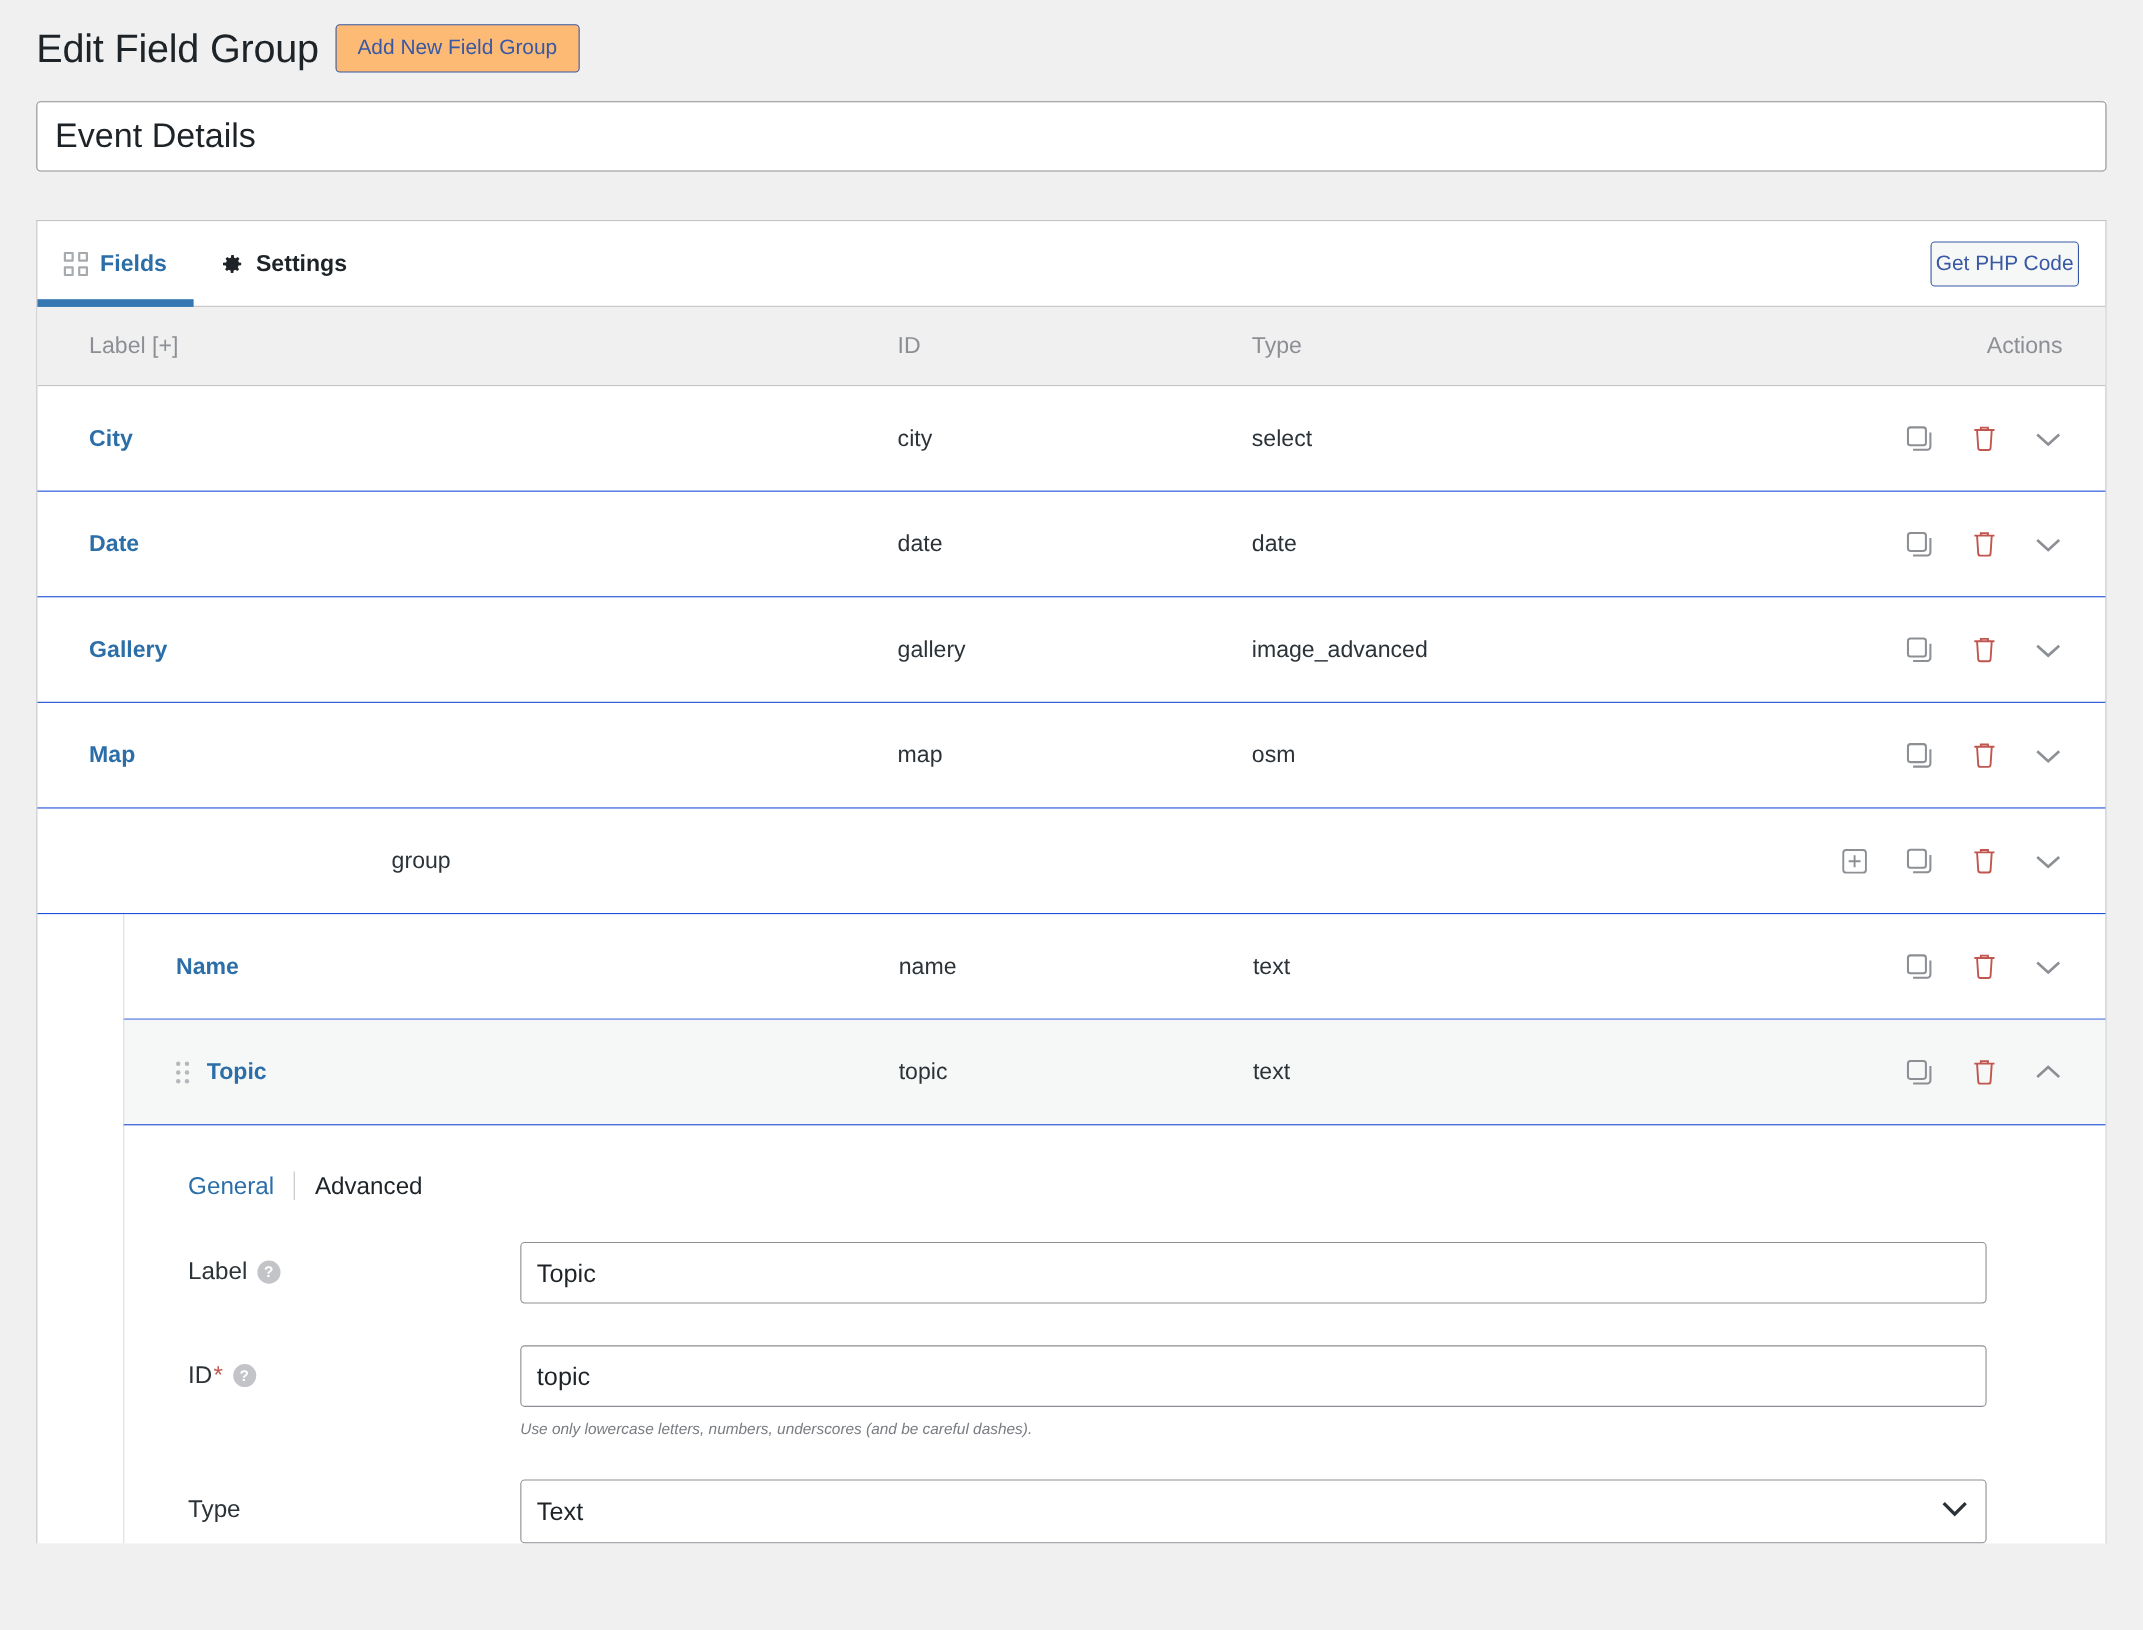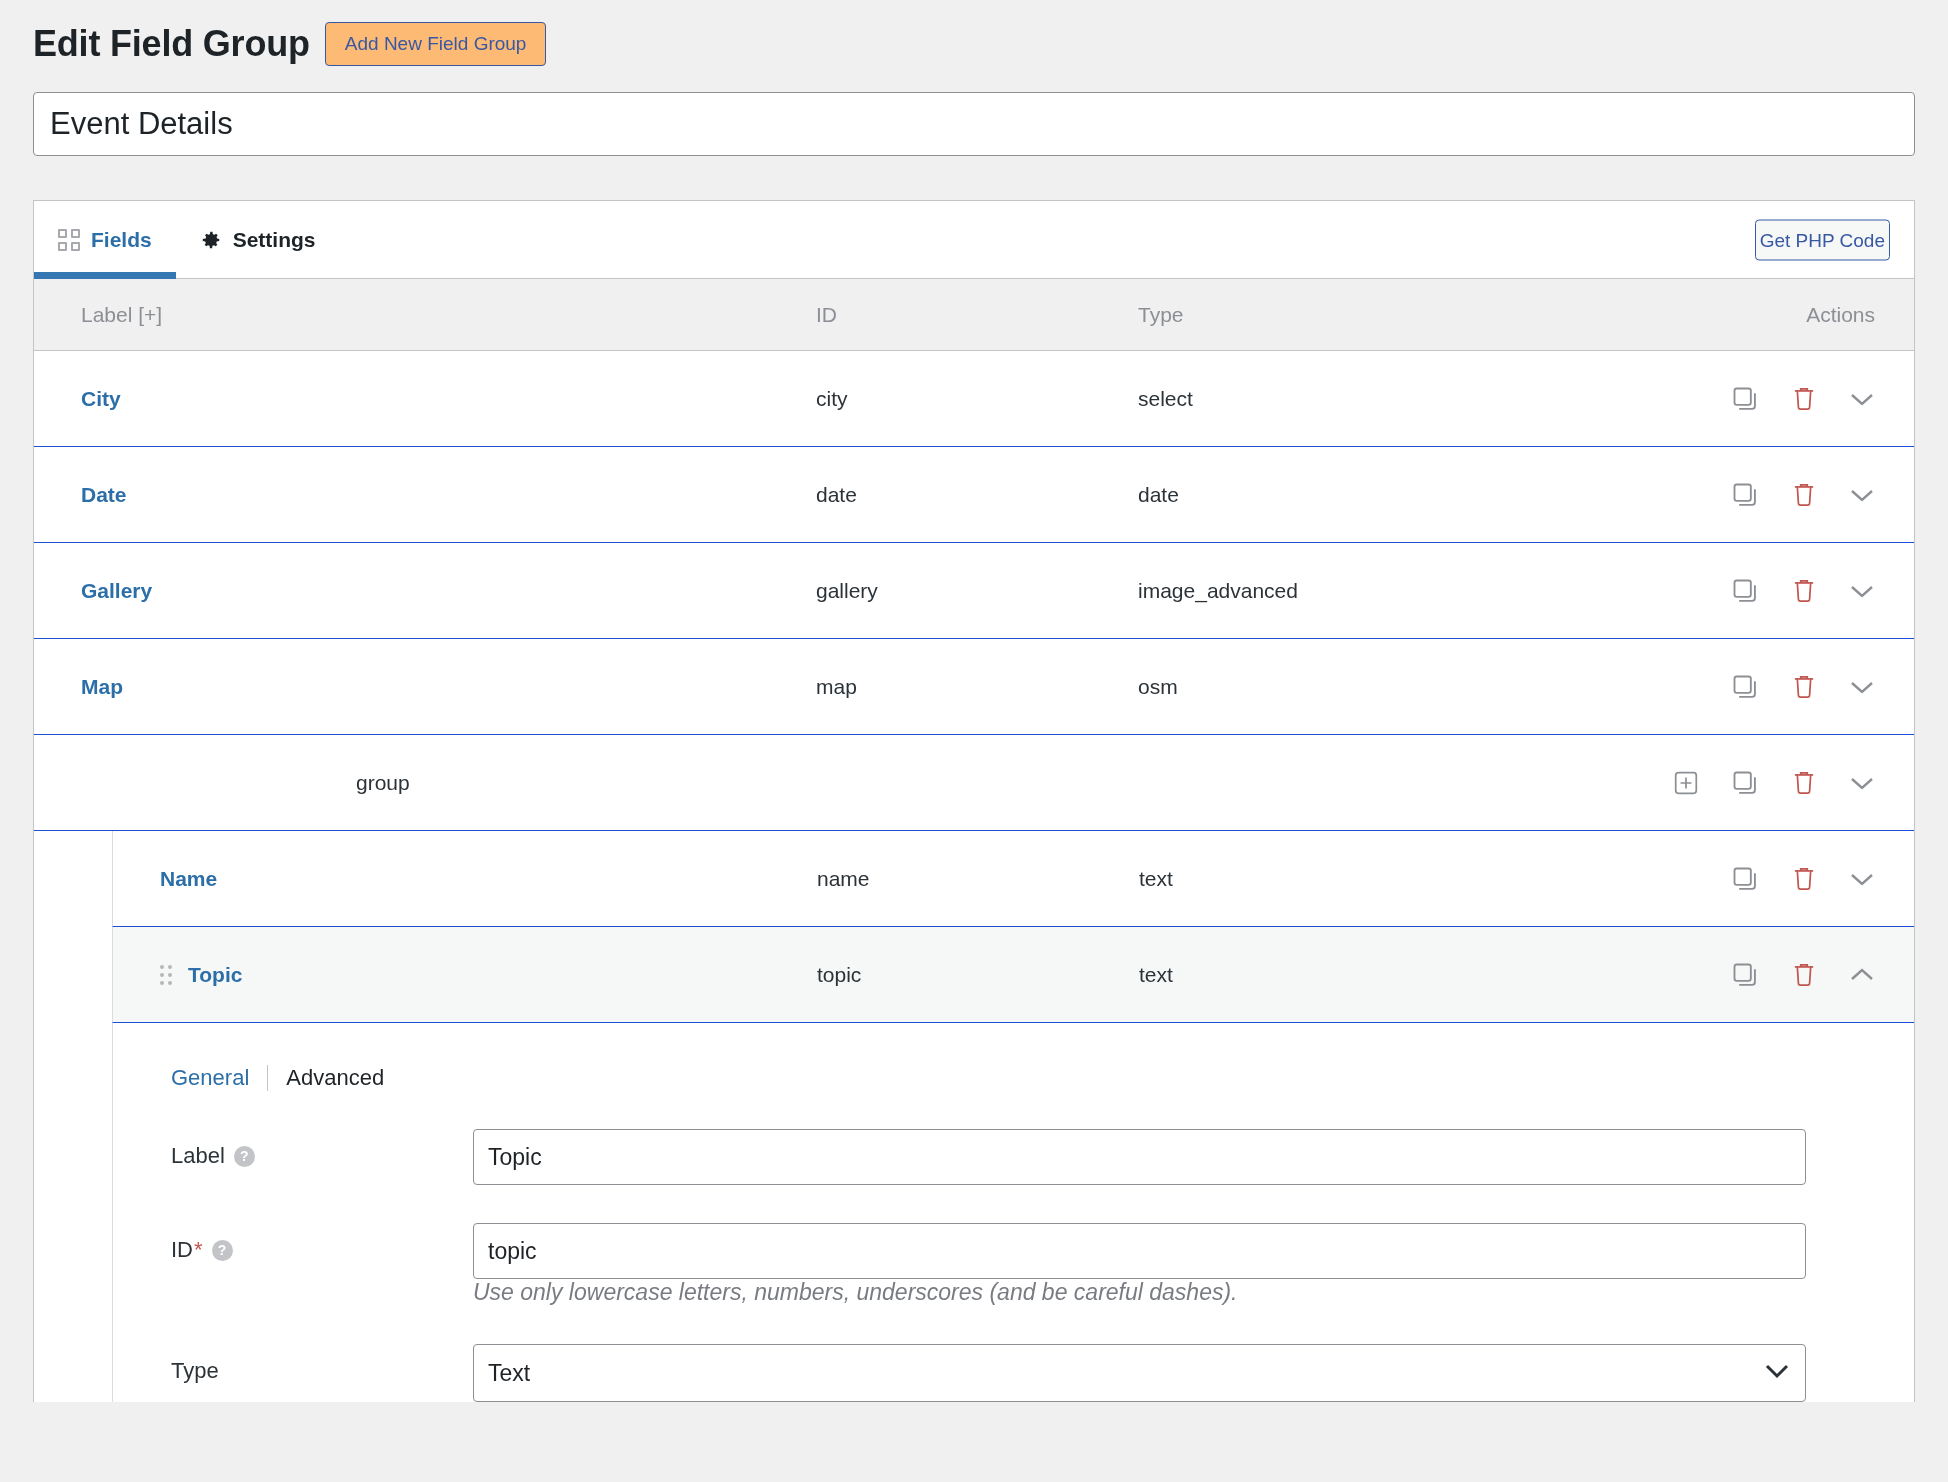--- a/index.html
+++ b/index.html
@@ -8,21 +8,21 @@
     width: 1948px; height: 1482px;
     background: #f0f0f1;
     font-family: "Liberation Sans", sans-serif;
     -webkit-font-smoothing: antialiased;
   }
   .page { width: 1948px; height: 1482px; overflow: hidden; position: relative; }
 
   
   .hdr { display: flex; align-items: center; padding: 22px 0 0 33px; }
   .hdr-title {
-    font-size: 36px; font-weight: 700; color: #1d2327;
+    font-size: 36px; font-weight: 400; color: #1d2327;
     line-height: 1; letter-spacing: -0.2px; white-space: nowrap;
   }
   .btn-add {
     margin-left: 15px;
     font-size: 19px; color: #3858a4;
     background: #fdba74;
     border: 1px solid #3858a4;
     border-radius: 4px;
     padding: 11px 19px 12px 19px;
     line-height: 1; cursor: pointer; white-space: nowrap;
@@ -135,21 +135,21 @@
     font-size: 14px; font-weight: bold; margin-left: 9px;
     cursor: pointer; line-height: 1;
   }
   .fctrl { flex: 1 1 auto; padding-right: 108px; }
   .inp {
     width: 100%; height: 56px;
     border: 1px solid #8c8f94; border-radius: 4px; background: #fff;
     font-size: 23px; color: #1d2327; padding: 0 14px;
     font-family: "Liberation Sans", sans-serif; outline: none;
   }
-  .hint { font-size: 23px; color: #787c82; font-style: italic; }
+  .hint { font-size: 14px; color: #787c82; font-style: italic; margin-top: 12px; }
   .sel-wrap { position: relative; }
   .sel {
     width: 100%; height: 58px;
     border: 1px solid #8c8f94; border-radius: 4px; background: #fff;
     font-size: 23px; color: #1d2327; padding: 0 44px 0 14px;
     font-family: "Liberation Sans", sans-serif;
     -webkit-appearance: none; appearance: none; outline: none; cursor: pointer;
   }
   .sel-chev { position: absolute; right: 16px; top: 50%; transform: translateY(-50%); pointer-events: none; }
 </style>

